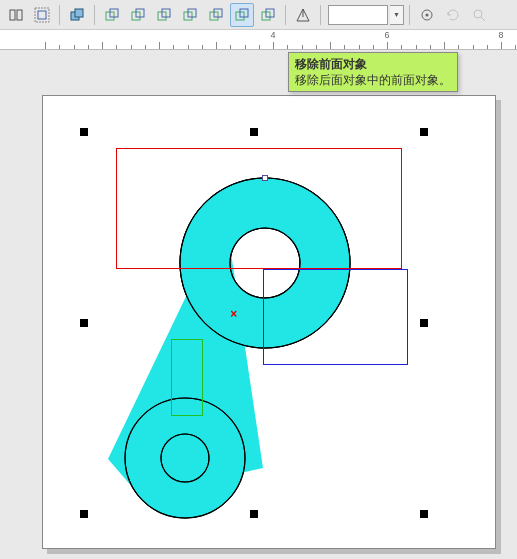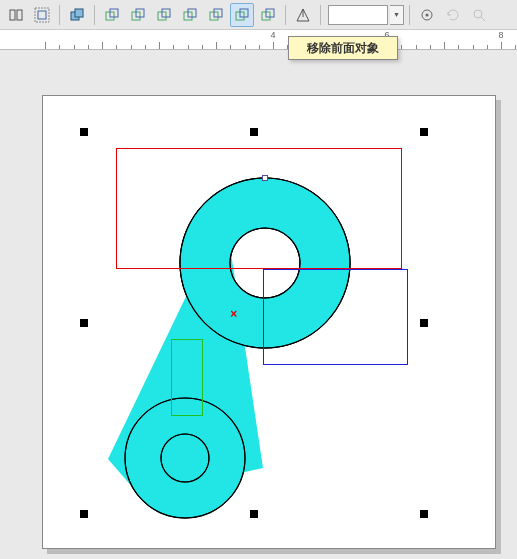--- a/index.html
+++ b/index.html
@@ -69,24 +69,24 @@
     background: #fff;
     border-bottom: 1px solid #bbb;
     overflow: hidden;
   }
   .ruler-h .tick { position: absolute; top: 12px; width: 1px; height: 8px; background: #888; }
   .ruler-h .tick.minor { top: 15px; height: 5px; }
   .ruler-h .num { position: absolute; top: 0; font-size: 9px; color: #666; transform: translateX(-50%); }
   .tooltip {
     position: absolute;
     left: 288px;
-    top: 36px;
-    background: #fef9c3;
+    top: 52px;
+    background: #bef264;
     border: 1px solid #888;
-    padding: 3px 18px;
+    padding: 3px 6px;
     font-size: 12px;
     line-height: 16px;
     box-shadow: 2px 2px 4px rgba(0,0,0,0.2);
     z-index: 50;
     white-space: nowrap;
   }
   .tooltip .tt-title { font-weight: bold; }
   .canvas-area {
     position: absolute;
     left: 0;
@@ -284,20 +284,21 @@
     <div class="tick minor" style="left: 458.25px;"></div>
     <div class="tick minor" style="left: 472.5px;"></div>
     <div class="tick minor" style="left: 486.75px;"></div>
     <div class="tick" style="left: 501px;"></div>
     <div class="num" style="left: 501px;">8</div>
     <div class="tick minor" style="left: 515.25px;"></div>
   </div>
 
 <div class="tooltip">
   <div class="tt-title">移除前面对象</div>
+  <div class="tt-desc">移除后面对象中的前面对象。</div>
 </div>
 
 <div class="canvas-area">
   <div class="page-shadow"></div>
   <div class="page" id="page">
 
     <svg width="454" height="454" style="position:absolute;left:0;top:0">
 
       <g fill="#22e5e5" stroke="#000" stroke-width="1">
 

